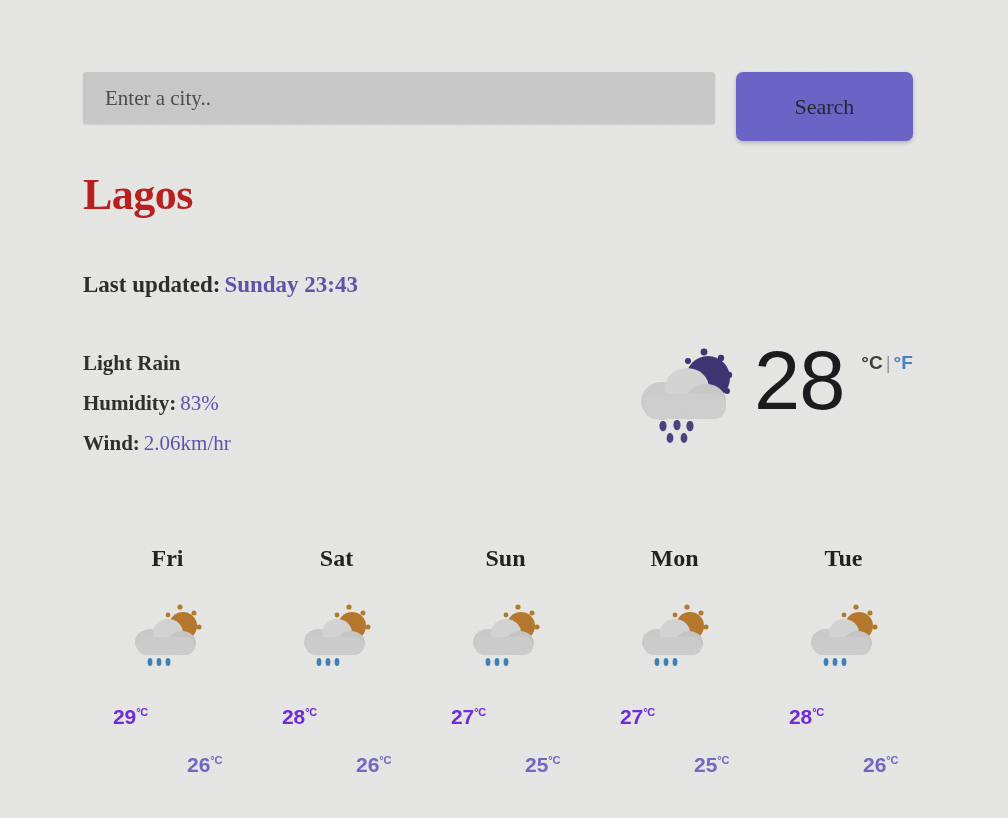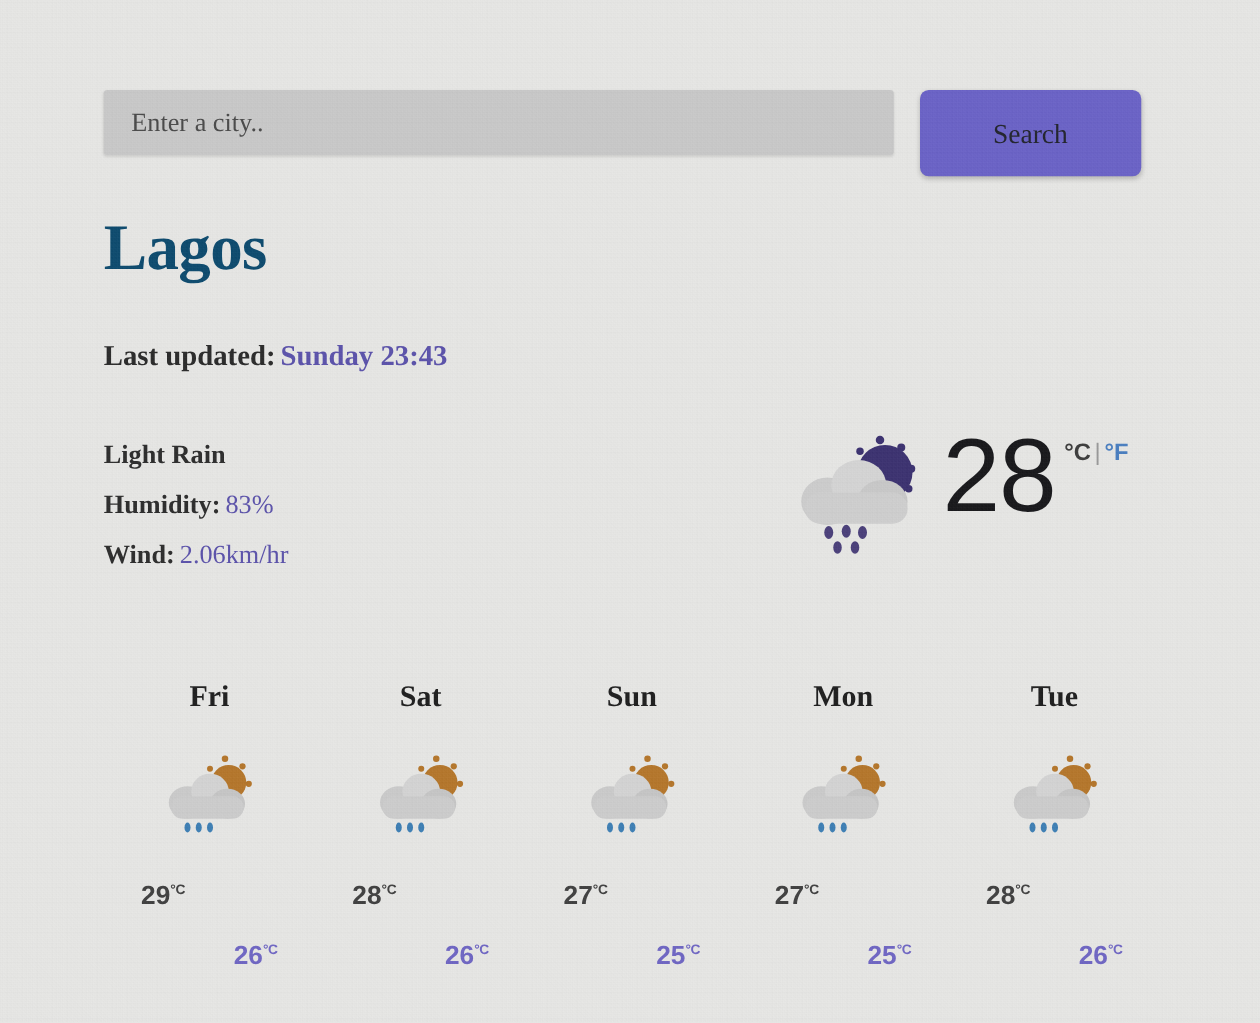--- a/index.html
+++ b/index.html
@@ -74,24 +74,24 @@
     box-shadow: 0 2px 4px rgba(0,0,0,0.22);
   }
 
   
   .city-name {
     position: absolute;
     left: 83px;
     top: 173px;
     margin: 0;
     font-family: "Liberation Serif", serif;
-    font-size: 52px;
+    font-size: 44px;
     font-weight: bold;
     line-height: 1;
-    color: #0c4a6e;
+    color: #b91c1c;
     letter-spacing: -0.5px;
   }
   .updated-line {
     position: absolute;
     left: 83px;
     top: 272px;
     font-family: "Liberation Serif", serif;
     font-size: 23px;
     font-weight: bold;
     color: #2a2a2a;
@@ -134,21 +134,21 @@
     font-family: "Liberation Sans", sans-serif;
     font-size: 83px;
     font-weight: 300;
     color: #17171a;
     line-height: 82px;
     margin-left: 14px;
     letter-spacing: -1px;
   }
   .unit-toggle {
     margin-top: 12px;
-    margin-left: 7px;
+    margin-left: 17px;
     font-family: "Liberation Sans", sans-serif;
     font-size: 19px;
     font-weight: bold;
     white-space: nowrap;
   }
   .unit-toggle .unit-c { color: #3c3c3c; cursor: pointer; }
   .unit-toggle .unit-sep { color: #9a9a9a; margin: 0 3px; font-weight: normal; }
   .unit-toggle .unit-f { color: #4a7fc1; cursor: pointer; }
 
   
@@ -179,21 +179,21 @@
   .day-temps {
     margin-top: 33px;
     display: flex;
     align-items: flex-start;
     justify-content: center;
     width: 100%;
     font-family: "Liberation Sans", sans-serif;
     font-size: 21px;
     font-weight: bold;
   }
-  .day-temps .high { color: #404040; }
+  .day-temps .high { color: #6d28d9; }
   .day-temps .low  { color: #6f66c4; margin-left: 39px; margin-top: 48px; }
   .deg {
     font-size: 11px;
     vertical-align: super;
     letter-spacing: -0.3px;
   }
 </style>
 </head>
 <body>
 

